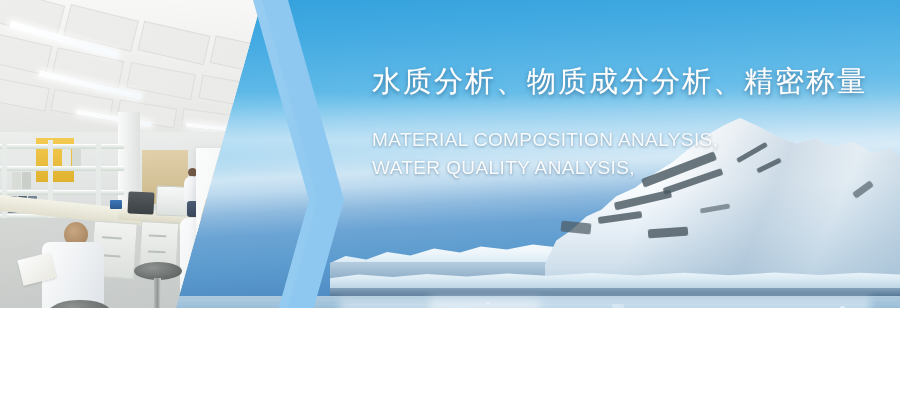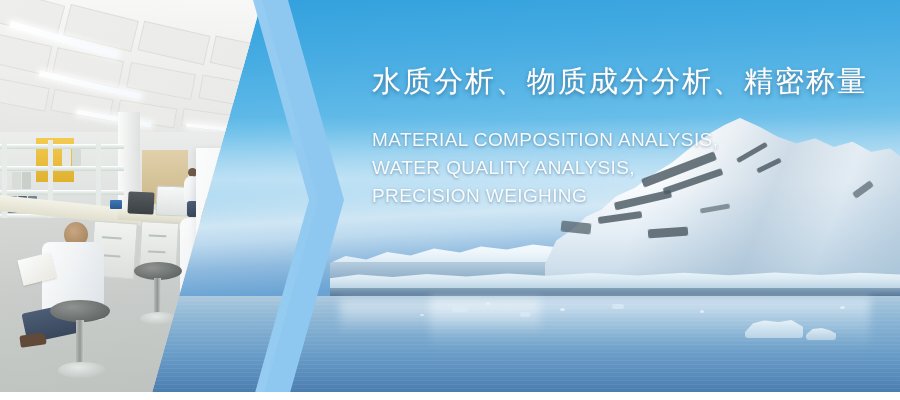--- a/index.html
+++ b/index.html
@@ -6,21 +6,21 @@
   html,body { background:#ffffff; }
   body {
     width:900px; height:400px;
     font-family:"Liberation Sans","DejaVu Sans",sans-serif;
     overflow:hidden;
   }
 
   
   .banner {
     position:relative;
-    width:900px; height:392px;
+    width:900px; height:308px;
     overflow:hidden;
     background:#ef4444;
   }
 
   
   .scene {
     position:absolute; inset:0;
     background:linear-gradient(177deg,#2f9fdc 0%,#45abe2 16%,#66bde9 34%,#9ed3ef 47%,#cfe6f4 54%,#bcd9ee 58%,#8db9de 64%,#6ba4d4 70%,#5d9ccf 78%,#4f8dc4 88%,#3d79b1 100%);
   }
 
@@ -466,17 +466,16 @@
   <div class="chevron">
     <div class="chevron-band"></div>
     <div class="chevron-edge-glow"></div>
   </div>
 
   <div class="copy">
     <div class="headline">水质分析、物质成分分析、精密称量</div>
     <div class="subcopy">
       <div class="subline">MATERIAL COMPOSITION ANALYSIS,</div>
       <div class="subline">WATER  QUALITY ANALYSIS,</div>
-      <div class="subline">PRECISION WEIGHING</div>
     </div>
   </div>
 
 </div>
 
 </body></html>

